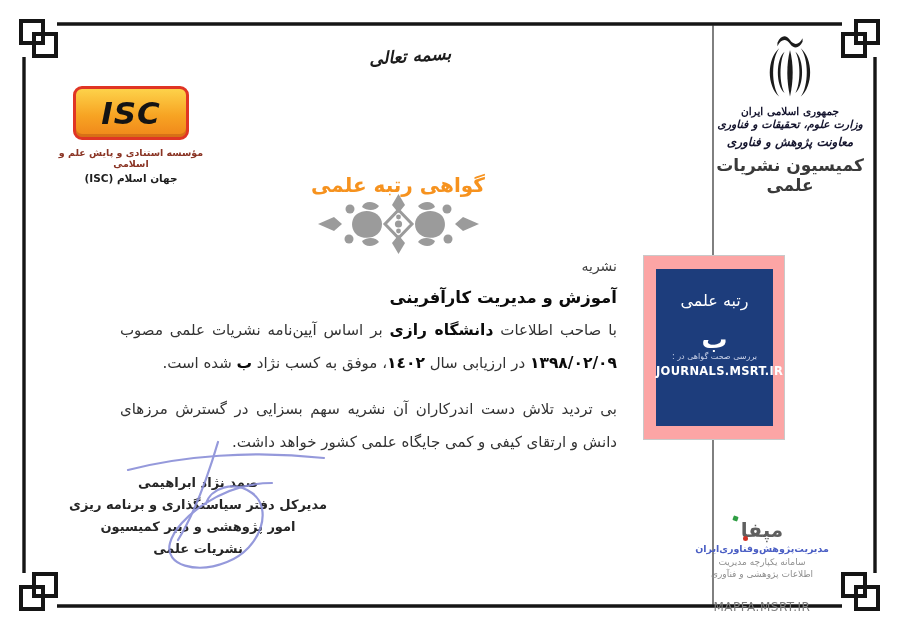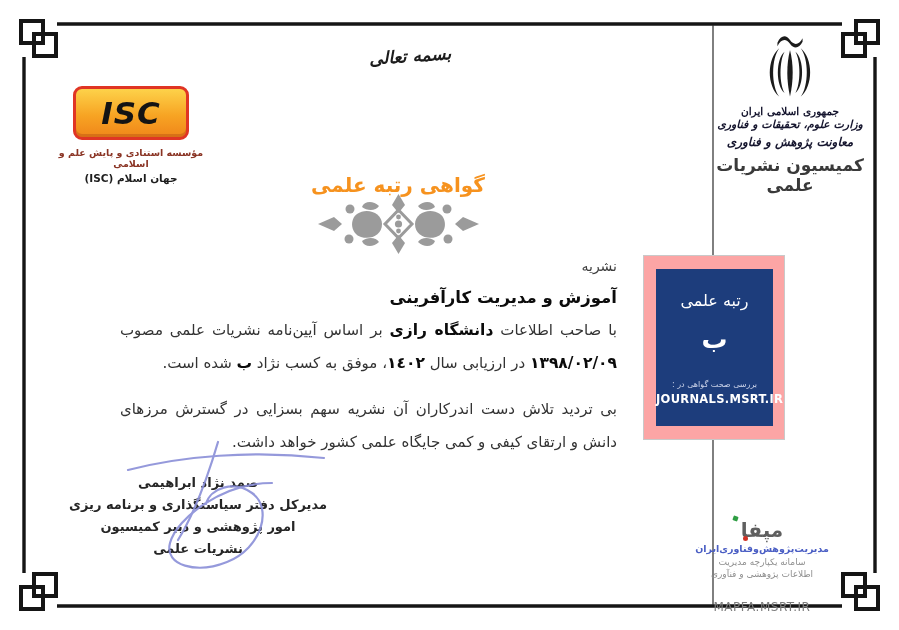--- a/index.html
+++ b/index.html
@@ -63,21 +63,21 @@
   .badge-outer{
     left:643px;top:255px;width:142px;height:185px;background:#fca5a5;
     border:1px solid #c9c9c9;box-sizing:border-box;
   }
   .badge-inner{
     position:absolute;left:12px;top:13px;width:117px;height:157px;
     background:#1d3d7c;color:#ffffff;text-align:center;direction:rtl;
   }
   .badge-title{margin-top:22px;font-size:16px;}
   .badge-grade{margin-top:16px;font-size:26px;font-weight:bold;line-height:1;}
-  .badge-verify{margin-top:28px;font-size:8px;color:#ccd4ea;}
+  .badge-verify{font-size:8px;color:#ccd4ea;}
   .badge-url{margin-top:3px;font-size:11.5px;font-weight:bold;letter-spacing:.3px;direction:ltr;}
 
   
   .sig-block{
     left:64px;top:472px;width:268px;text-align:center;direction:rtl;
     font-size:13px;font-weight:bold;color:#262626;line-height:22px;
   }
   .sig-scribble{left:122px;top:438px;pointer-events:none;}
 
   

